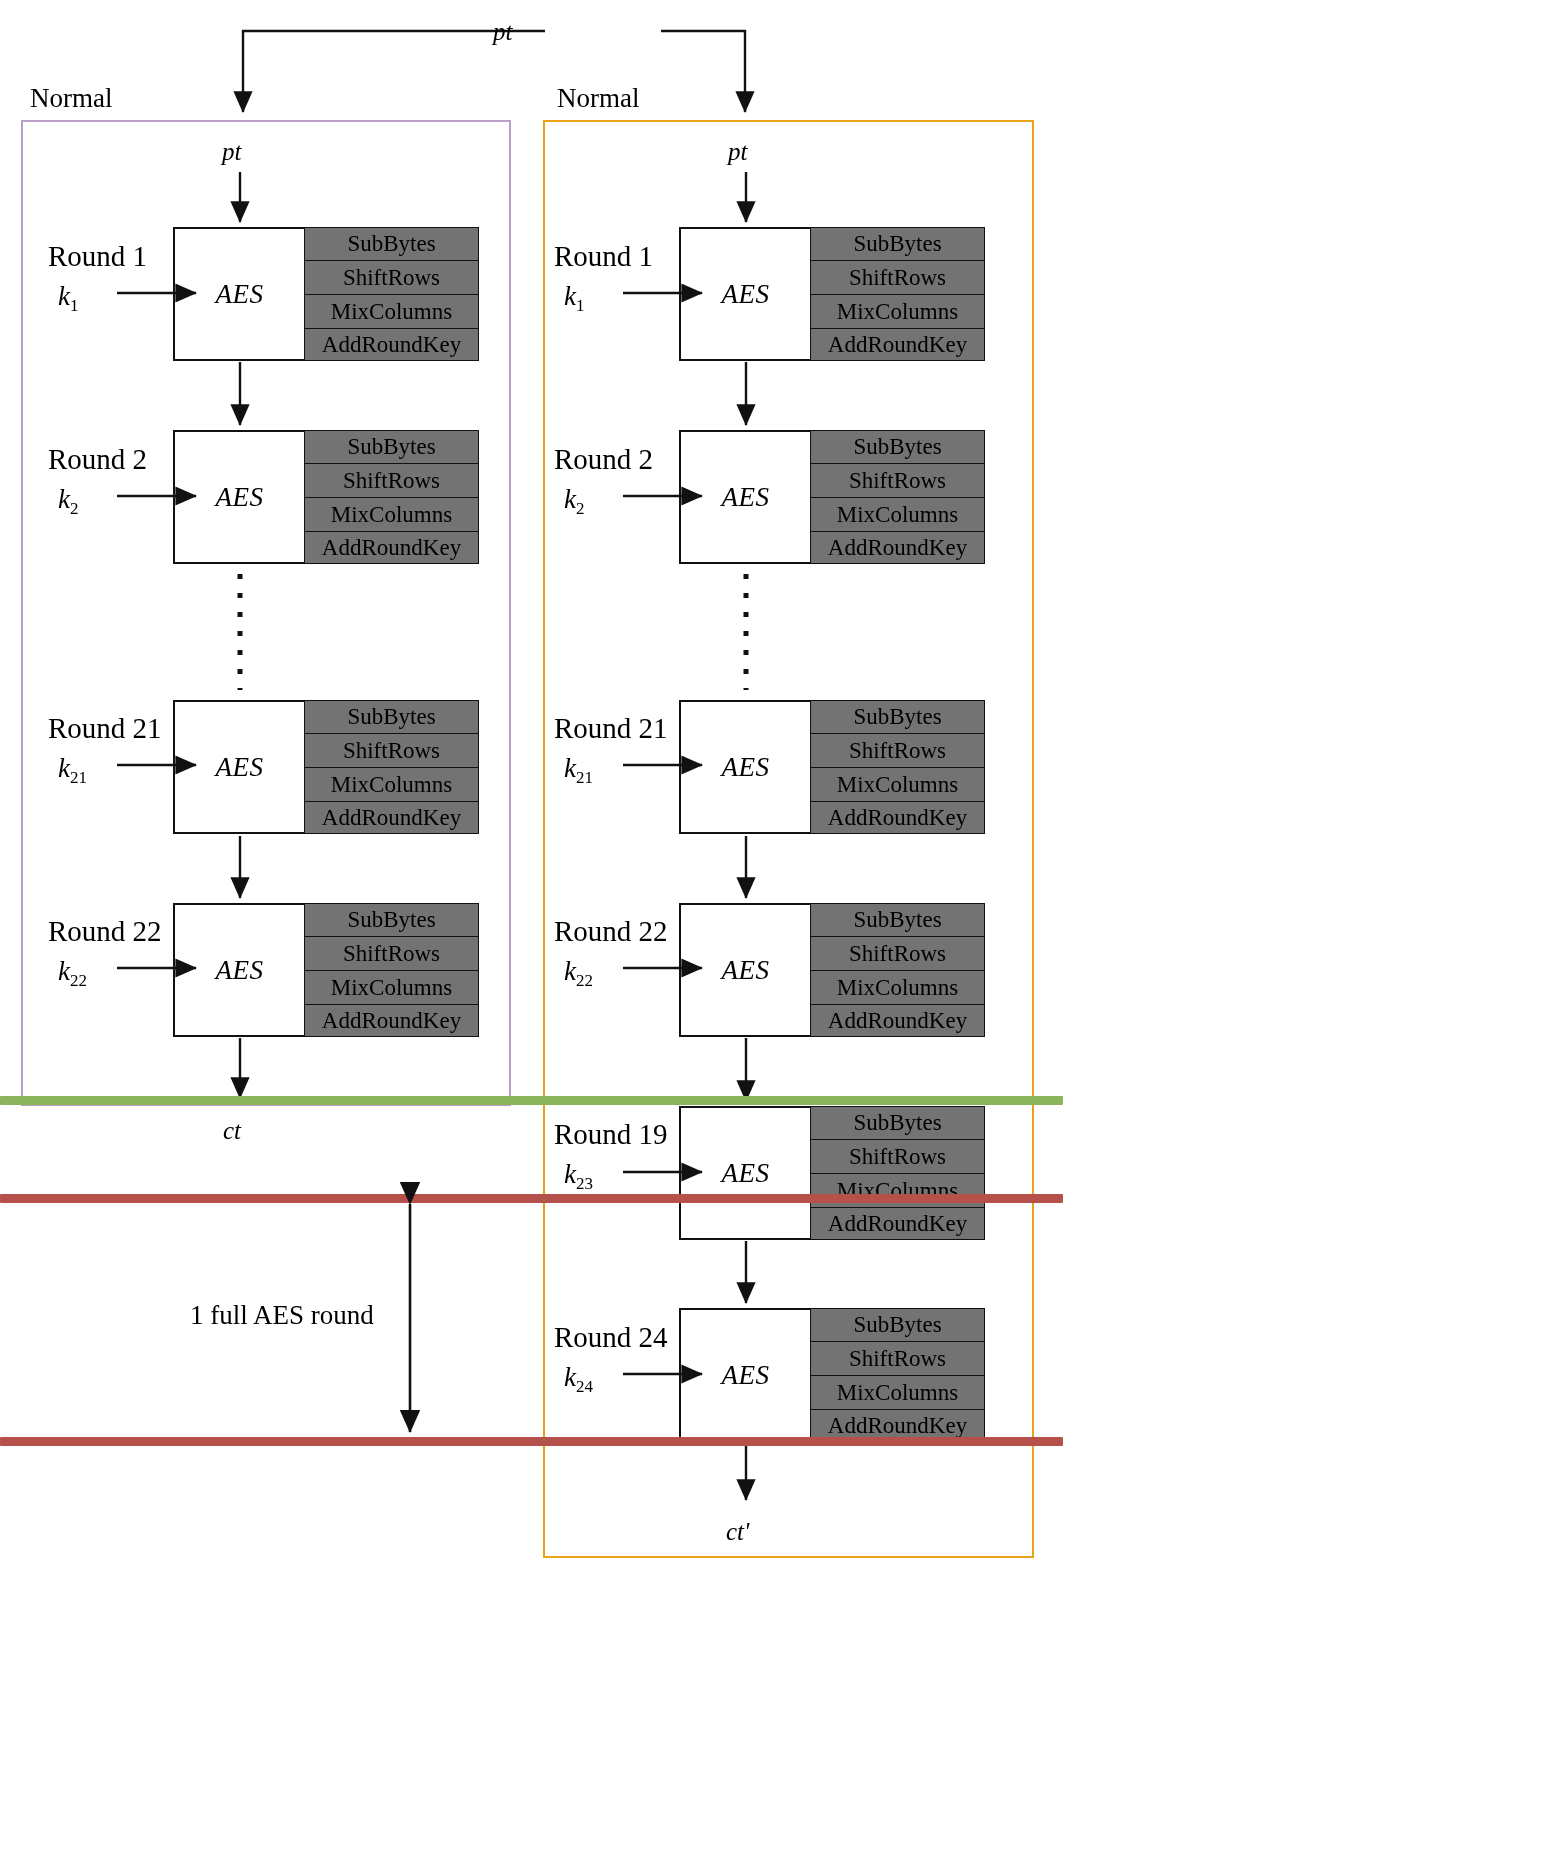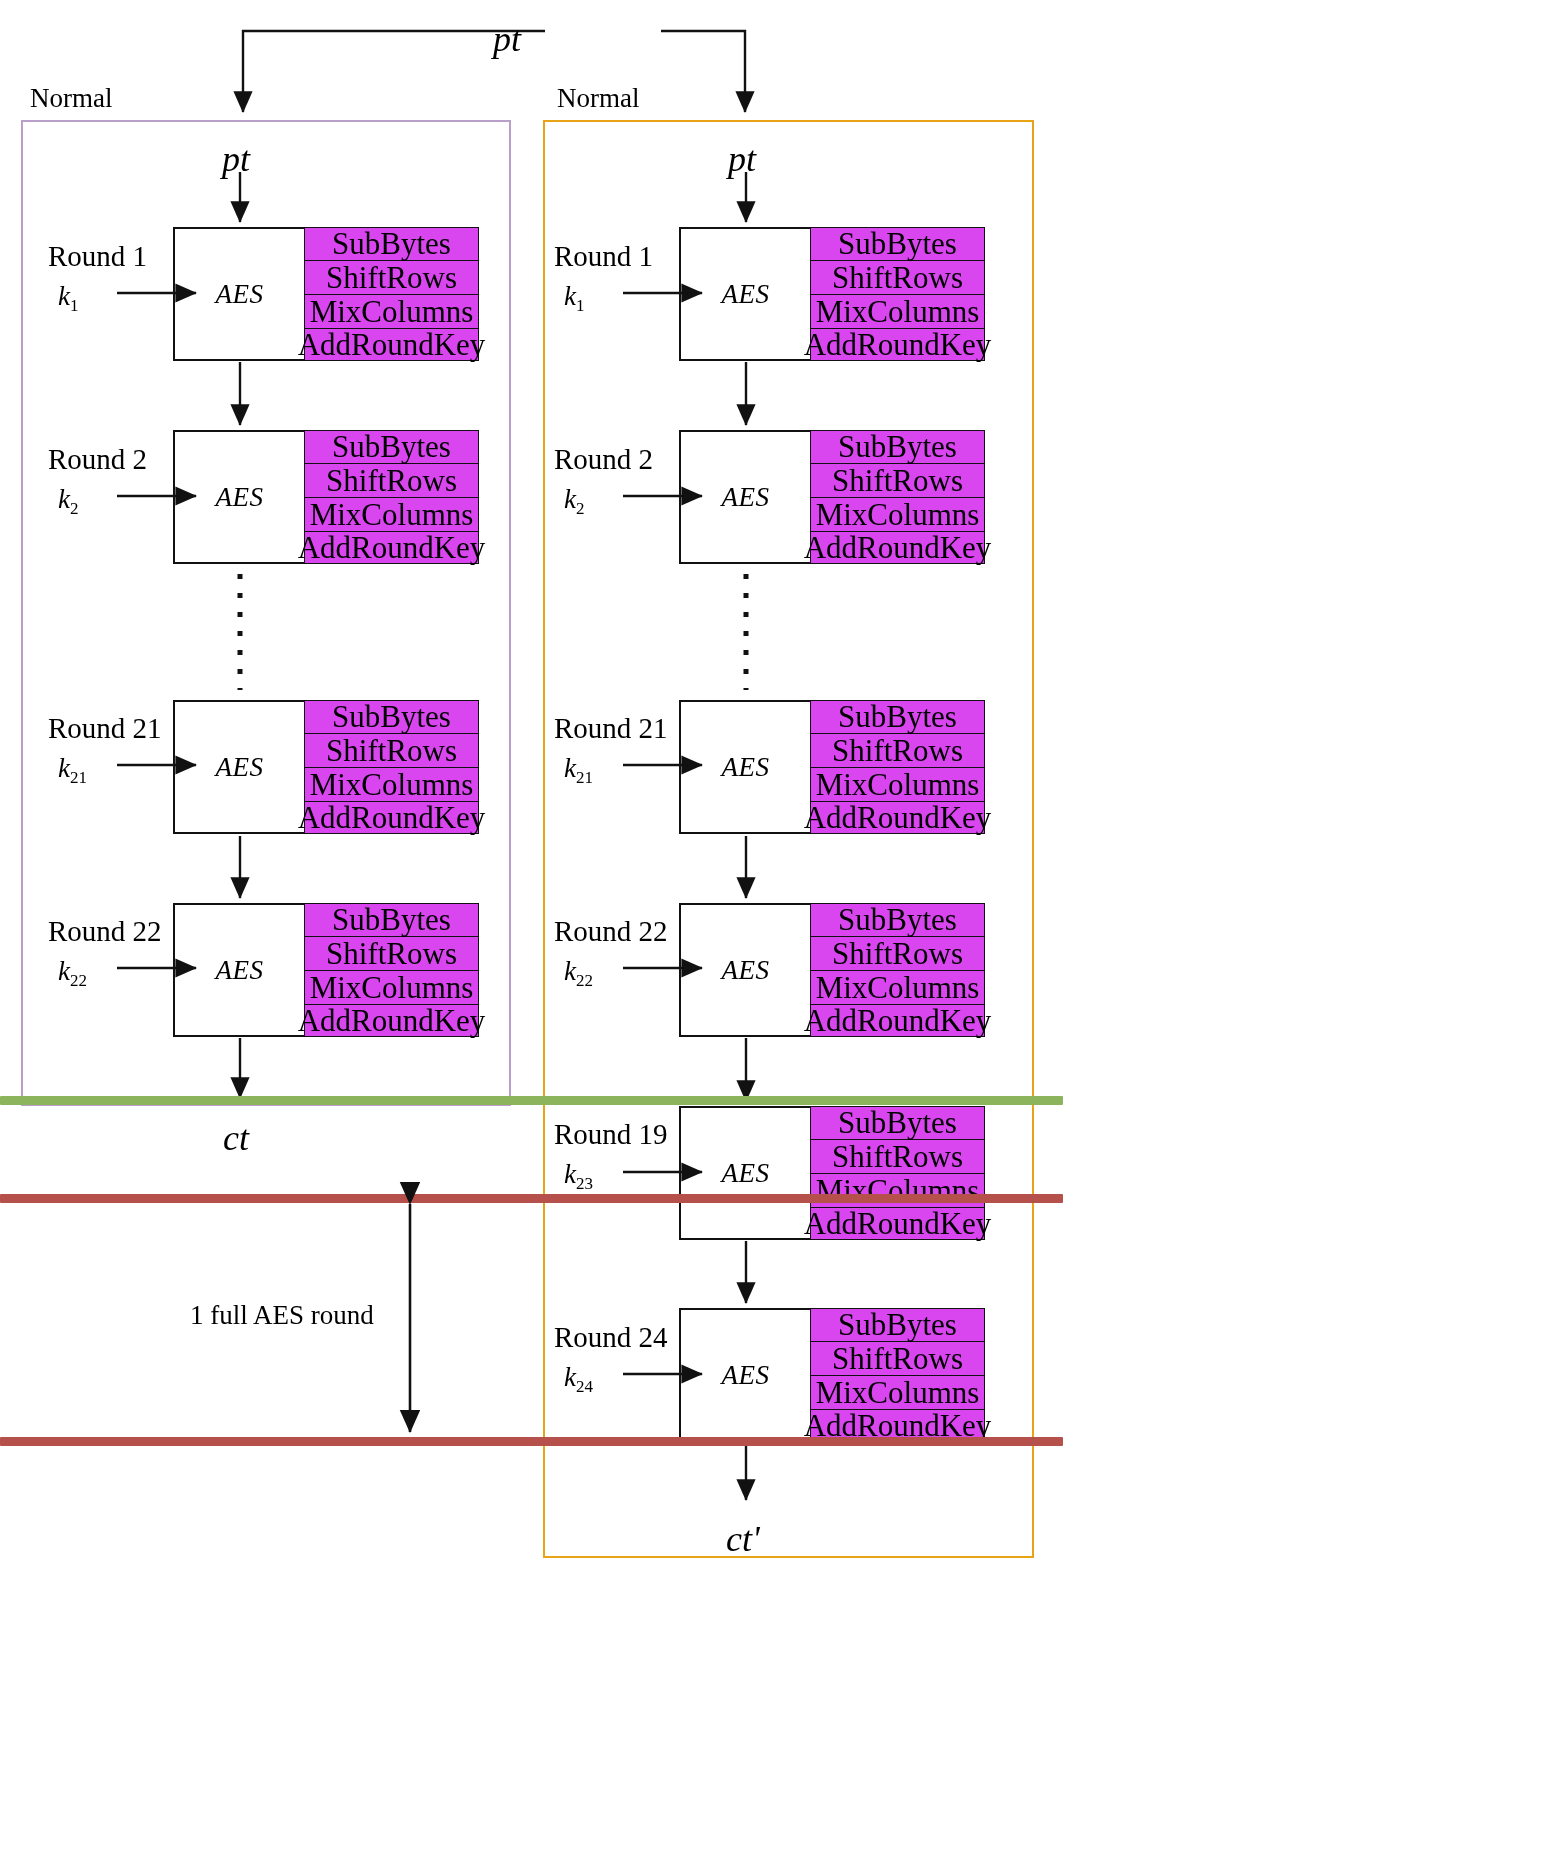--- a/index.html
+++ b/index.html
@@ -15,31 +15,31 @@
   .panel-label{position:absolute;font-size:27px;white-space:nowrap;}
 
   
   .aes-round{position:absolute;}
   .aes-box{position:absolute;left:0;top:0;border:2px solid #111;box-sizing:border-box;
            display:flex;align-items:center;justify-content:center;background:#fff;}
   .aes-label{font-style:italic;font-size:27px;letter-spacing:.5px;}
   .ops{position:absolute;top:0;box-sizing:border-box;}
   .op{border:1.6px solid #111;border-bottom:none;box-sizing:border-box;
       display:flex;align-items:center;justify-content:center;
-      font-size:31px;background:#d946ef;}
+      font-size:23px;background:#737373;}
   .op:last-child{border-bottom:1.6px solid #111;}
 
   .round-label{position:absolute;font-size:29px;white-space:nowrap;}
   .key-label{position:absolute;font-size:27px;font-style:italic;white-space:nowrap;}
   .key-label sub{font-style:normal;font-size:17px;}
 
   
   svg.wires{position:absolute;left:0;top:0;width:1546px;height:1858px;overflow:visible;}
 
-  .txt-it{position:absolute;font-style:italic;font-size:36px;white-space:nowrap;}
+  .txt-it{position:absolute;font-style:italic;font-size:25px;white-space:nowrap;}
   .note{position:absolute;font-size:27px;white-space:nowrap;}
 
   .hline{position:absolute;height:9px;border-radius:1px;}
   .hline-green{background:#8cb45c;}
   .hline-red{background:#b5514a;}
 </style>
 </head>
 <body>
 
 <div id="stage">

